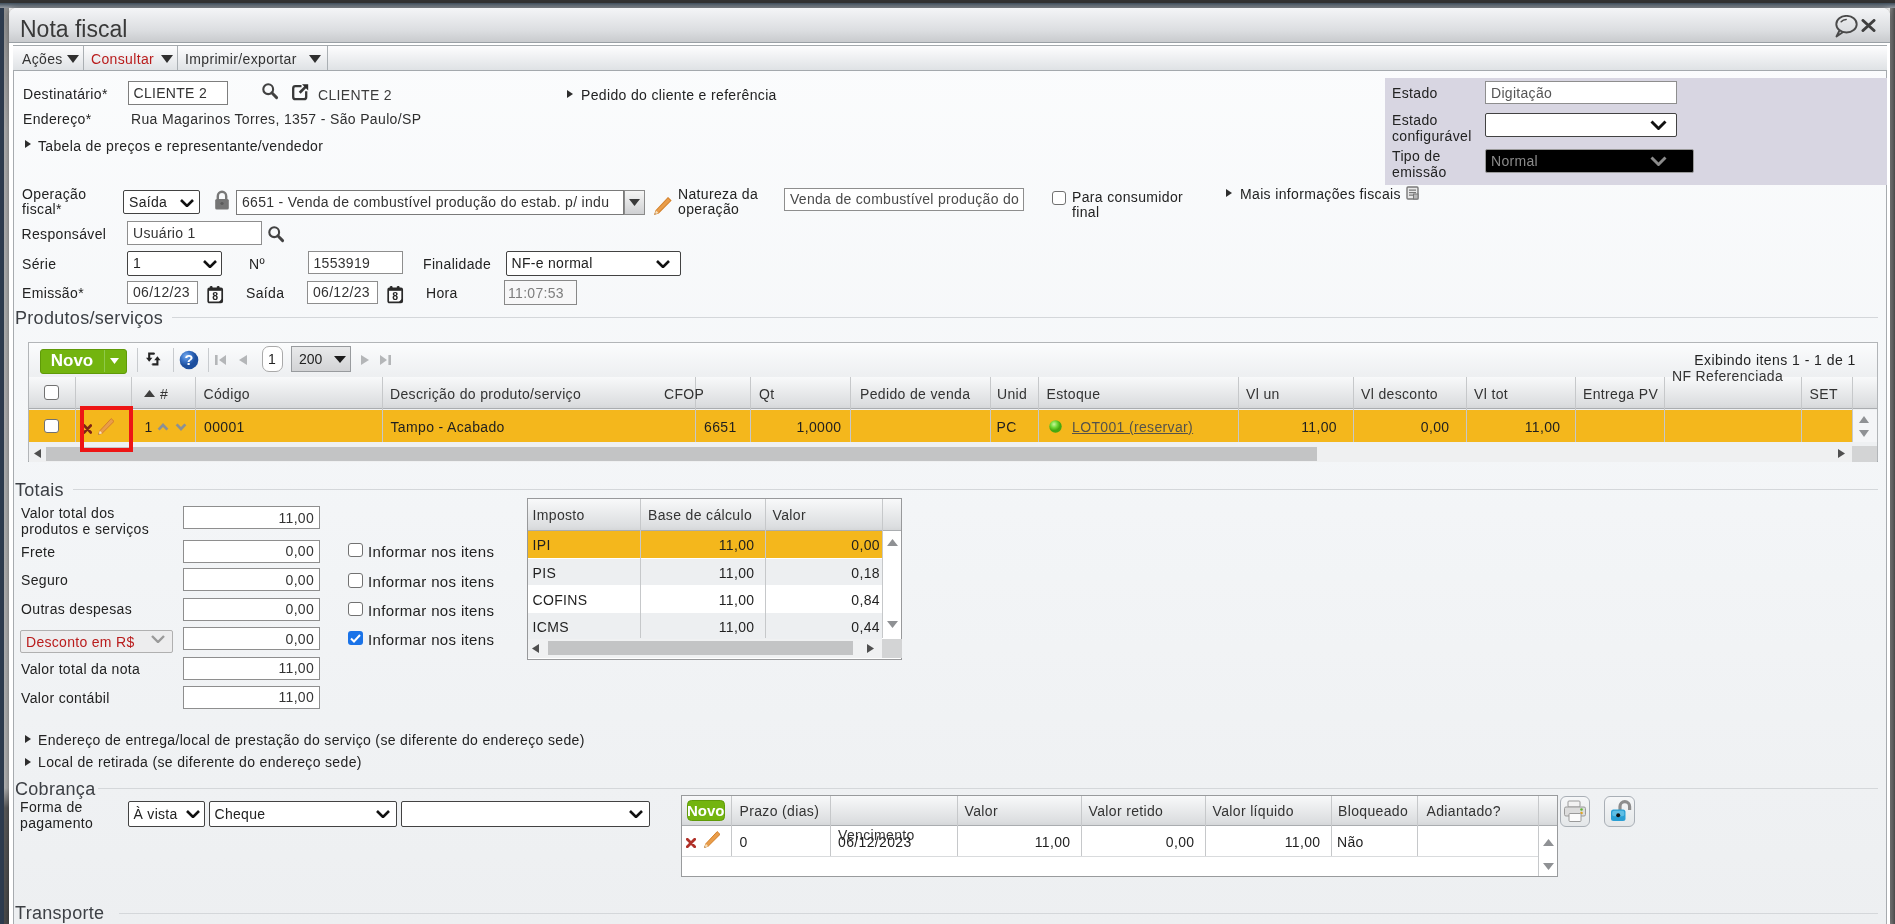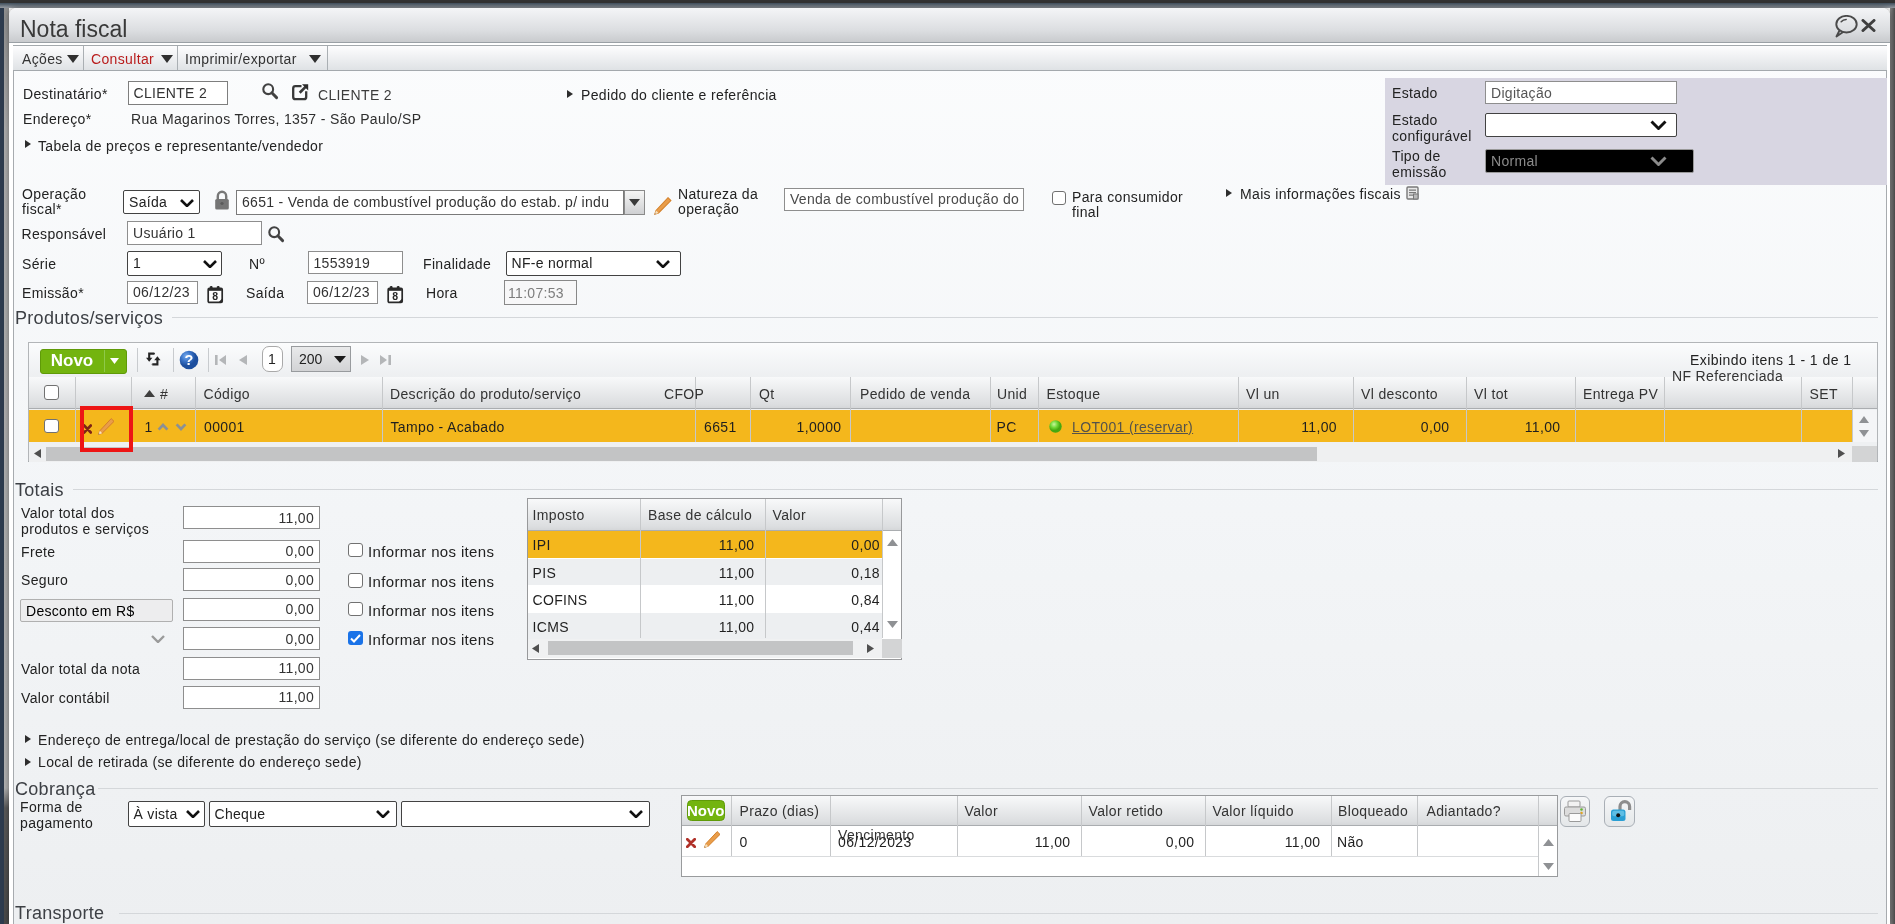--- a/index.html
+++ b/index.html
@@ -208,21 +208,21 @@
 <svg class="ab" style="left:334px;top:356px" width="12" height="7" viewBox="0 0 12 7">
     <path d="M0 0 H12 L6 7 Z" fill="#1c1c1c"></path>
   </svg>
 <svg class="ab" style="left:361px;top:355px" width="8" height="10" viewBox="0 0 8 10">
     <path d="M0 0 v10 l8-5 z" fill="#b4b6b8"></path>
   </svg>
 <svg class="ab" style="left:380px;top:355px" width="11" height="10" viewBox="0 0 11 10">
     <path d="M0 0 v10 l7-5 z" fill="#b4b6b8"></path>
     <rect x="8.4" y="0" width="2.6" height="10" fill="#b4b6b8"></rect>
   </svg>
-<div class="lbl" style="left:1690px;top:352px;width:170px;text-align:left;letter-spacing:.45px">Exibindo itens 1 - 1 de 1</div>
+<div class="lbl" style="left:1690px;top:352px;width:170px;text-align:center;letter-spacing:.45px">Exibindo itens 1 - 1 de 1</div>
 
 <div class="ab" style="left:29px;top:377px;width:1848px;height:32px;background:linear-gradient(180deg,#f8f9fa,#dcdee0 88%,#d5d7d9);border-bottom:1px solid #aaadb0"></div>
 
 <div class="ab" style="left:29px;top:410px;width:1823px;height:32px;background:#f4b71c"></div>
 <div class="ab" style="left:1852px;top:410px;width:25px;height:32px;background:#f4f5f7"></div>
 
 <div class="vsep" style="left:75px;top:377px;height:65px;background:#c6c8ca"></div>
 <div class="vsep" style="left:131px;top:377px;height:65px;background:#c6c8ca"></div>
 <div class="vsep" style="left:195px;top:377px;height:65px;background:#c6c8ca"></div>
 <div class="vsep" style="left:382px;top:377px;height:65px;background:#c6c8ca"></div>
@@ -316,21 +316,21 @@
 <div class="leg" style="left:15px;top:480px">Totais</div>
 <div class="legline" style="left:73px;top:489px;width:1805px"></div>
 <div class="lbl" style="left:21px;top:504.5px">Valor total dos<br>produtos e serviços</div>
 <div class="inp num" style="left:183px;top:506px;width:137px;height:23px">11,00</div>
 <div class="lbl" style="left:21px;top:543.5px">Frete</div>
 <div class="inp num" style="left:183px;top:539.5px;width:137px;height:23px">0,00</div>
 <div class="lbl" style="left:21px;top:572px">Seguro</div>
 <div class="inp num" style="left:183px;top:568px;width:137px;height:23px">0,00</div>
 <div class="lbl" style="left:21px;top:601px">Outras despesas</div>
 <div class="inp num" style="left:183px;top:597.5px;width:137px;height:23px">0,00</div>
-<div class="sel" style="left:20px;top:599px;width:152.5px;height:23px;background:#ededee;border-color:#b0b0b0;color:#000000">Desconto em R$</div>
+<div class="sel" style="left:20px;top:630px;width:152.5px;height:23px;background:#ededee;border-color:#b0b0b0;color:#b91c1c">Desconto em R$</div>
 <svg class="ab" style="left:151px;top:635px" width="14" height="8" viewBox="0 0 14 8">
     <path d="M1 1 L7 7 L13 1" fill="none" stroke="#9a9a9a" stroke-width="2.4"></path>
   </svg>
 <div class="inp num" style="left:183px;top:627px;width:137px;height:23px">0,00</div>
 <div class="lbl" style="left:21px;top:660.5px">Valor total da nota</div>
 <div class="inp num" style="left:183px;top:656.5px;width:137px;height:23px">11,00</div>
 <div class="lbl" style="left:21px;top:689.5px">Valor contábil</div>
 <div class="inp num" style="left:183px;top:685.5px;width:137px;height:23px">11,00</div>
 
 <div class="cb" style="left:348px;top:542.5px"></div>

